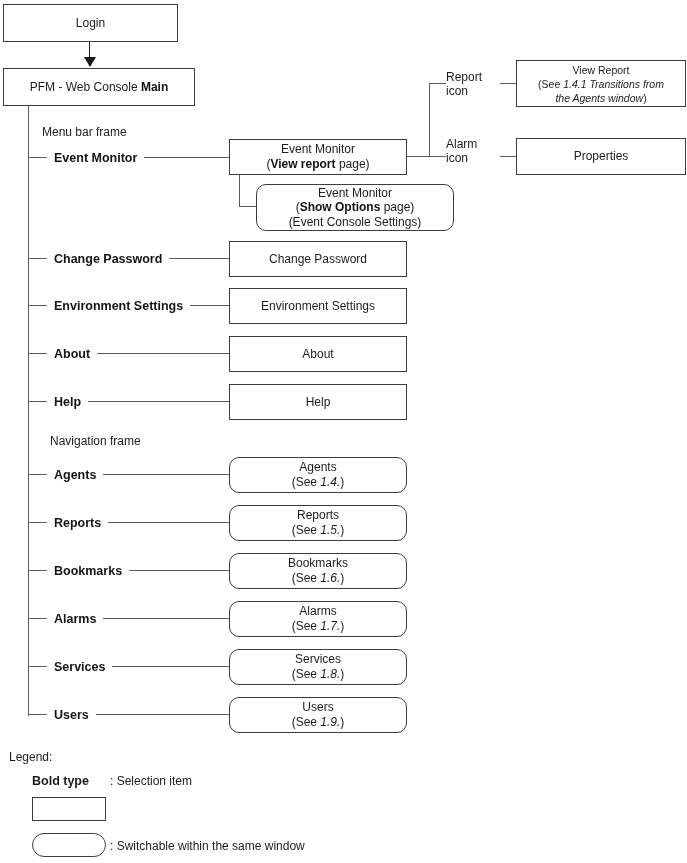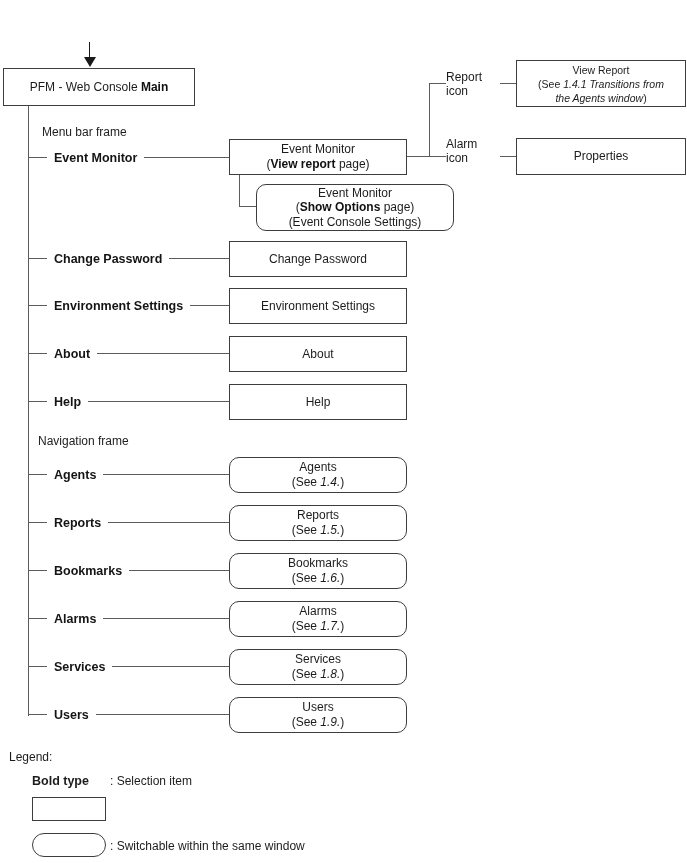--- a/index.html
+++ b/index.html
@@ -34,32 +34,35 @@
   .legend-text{position:absolute;white-space:nowrap;}
   .swatch{position:absolute;border:1.5px solid #3d3d3d;background:#fff;box-sizing:border-box;}
   b{color:#111;}
   .ln{display:block;white-space:nowrap;}
 </style>
 </head>
 <body>
 
 <div id="canvas">
 
+  <div class="bx" style="left:3px;top:4px;width:175px;height:38px;">
+    <span class="ln">Login</span>
+  </div>
 
   <div class="vl" style="left:89px;top:42px;height:17px;border-left-color:#1a1a1a;"></div>
   <div class="arrowhead" style="left:84px;top:57px;"></div>
 
   <div class="bx" style="left:3px;top:68px;width:192px;height:38px;">
     <span class="ln"><span>PFM - Web Console </span><b>Main</b></span>
   </div>
 
   <div class="vl" style="left:28px;top:106px;height:610px;"></div>
 
   <div class="frame-label" style="left:42px;top:125px;">Menu bar frame</div>
-  <div class="frame-label" style="left:38px;top:434px;text-align:right;">Navigation frame</div>
+  <div class="frame-label" style="left:50px;top:434px;text-align:right;">Navigation frame</div>
 
   <div class="hl" style="left:28px;top:157px;width:202px;"></div>
   <div class="mi" style="left:47px;top:158px;">Event Monitor</div>
   <div class="bx" style="left:229px;top:139px;width:178px;height:36px;">
     <span class="ln">Event Monitor</span>
     <span class="ln"><span>(</span><b>View report</b><span> page)</span></span>
   </div>
 
   <div class="vl" style="left:239px;top:175px;height:31px;"></div>
   <div class="hl" style="left:239px;top:206px;width:17px;"></div>

